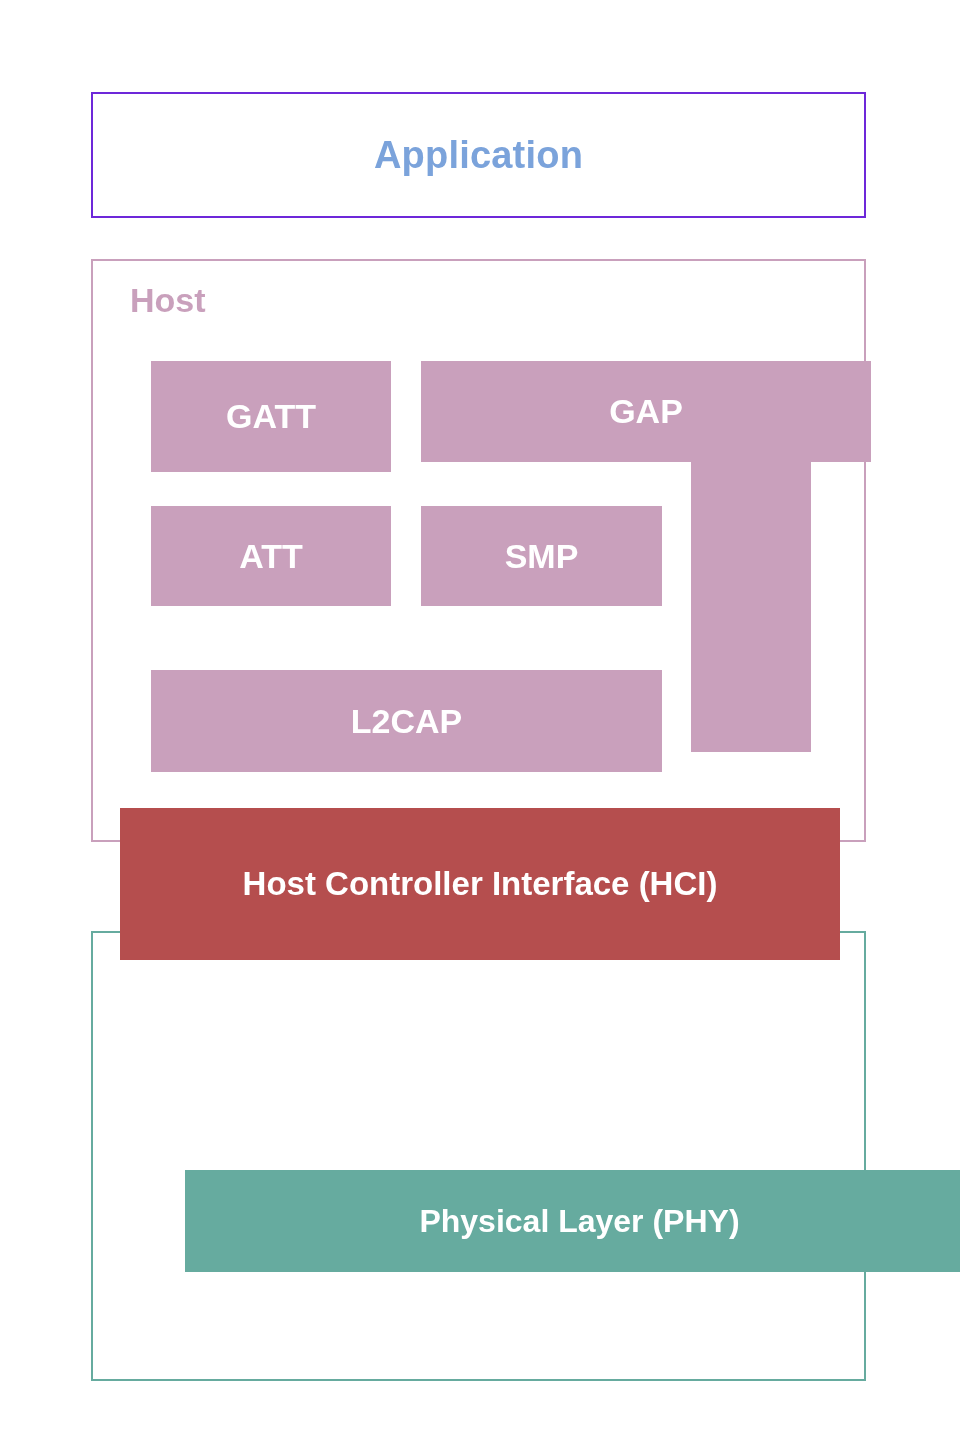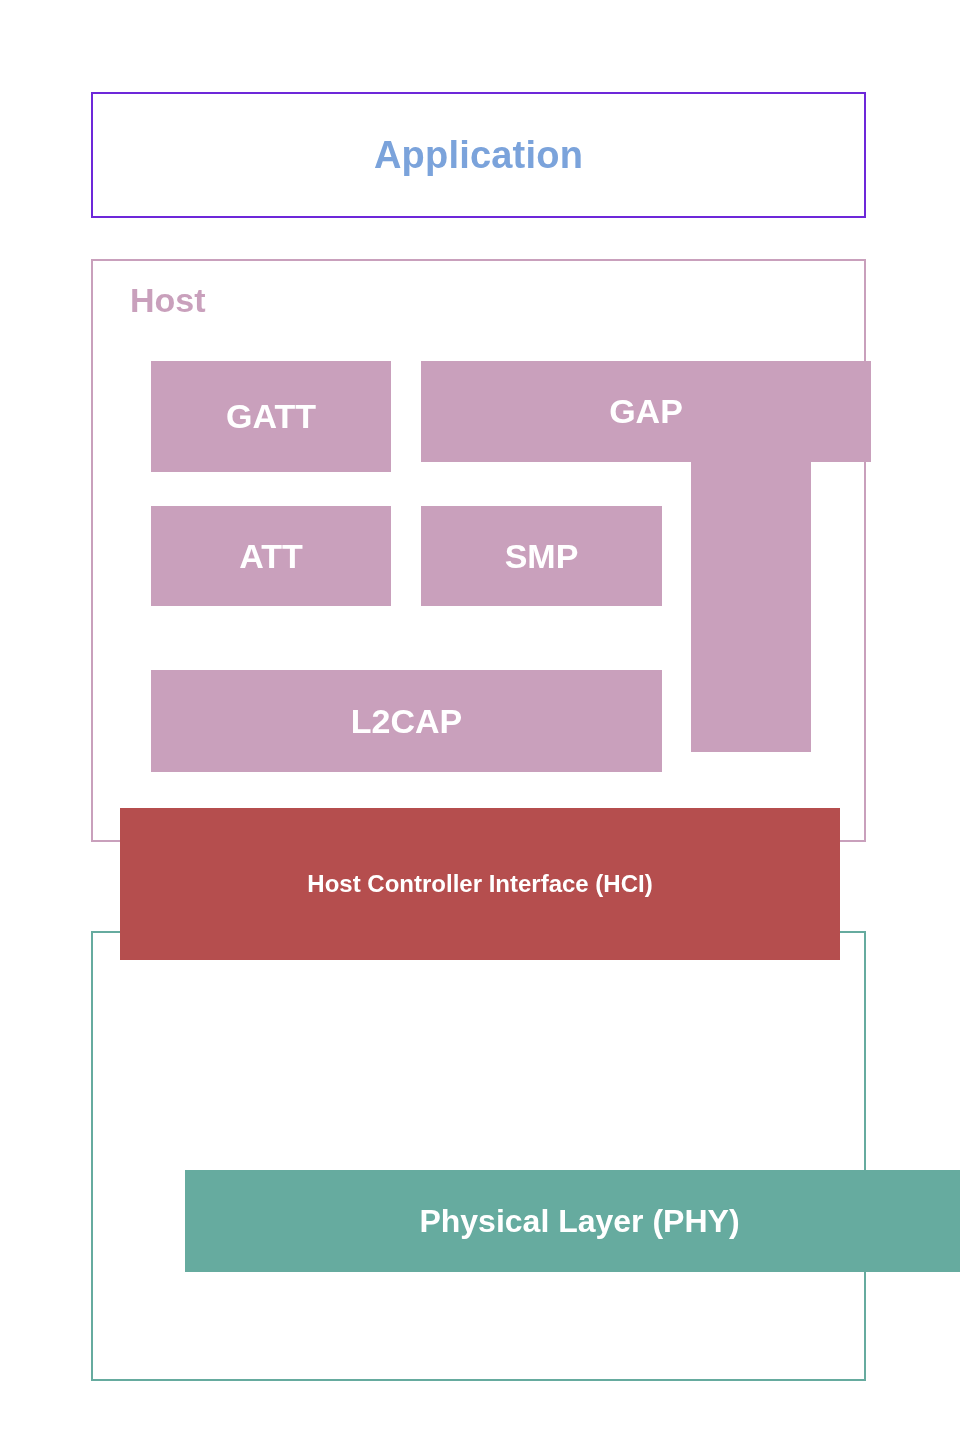--- a/index.html
+++ b/index.html
@@ -94,21 +94,21 @@
   .hci-bar {
     left: 120px;
     top: 808px;
     width: 720px;
     height: 152px;
     background: #B54E4E;
     display: flex;
     align-items: center;
     justify-content: center;
     color: #ffffff;
-    font-size: 24px;
+    font-size: 33px;
     font-weight: bold;
     z-index: 5;
   }
 
   
   .controller-box {
     left: 91px;
     top: 931px;
     width: 775px;
     height: 450px;

